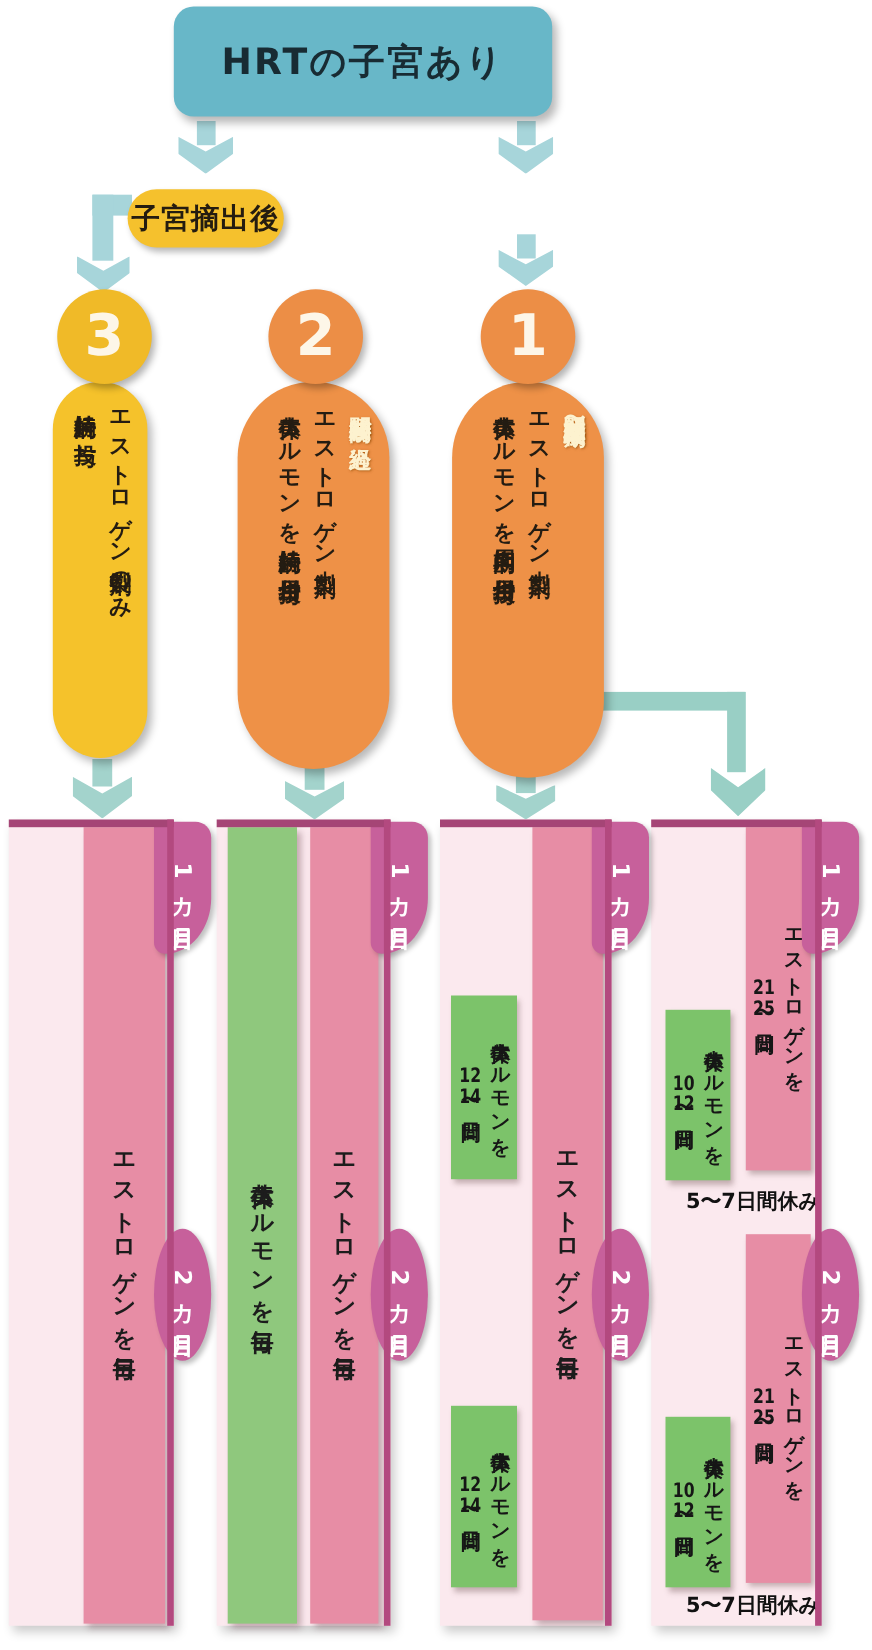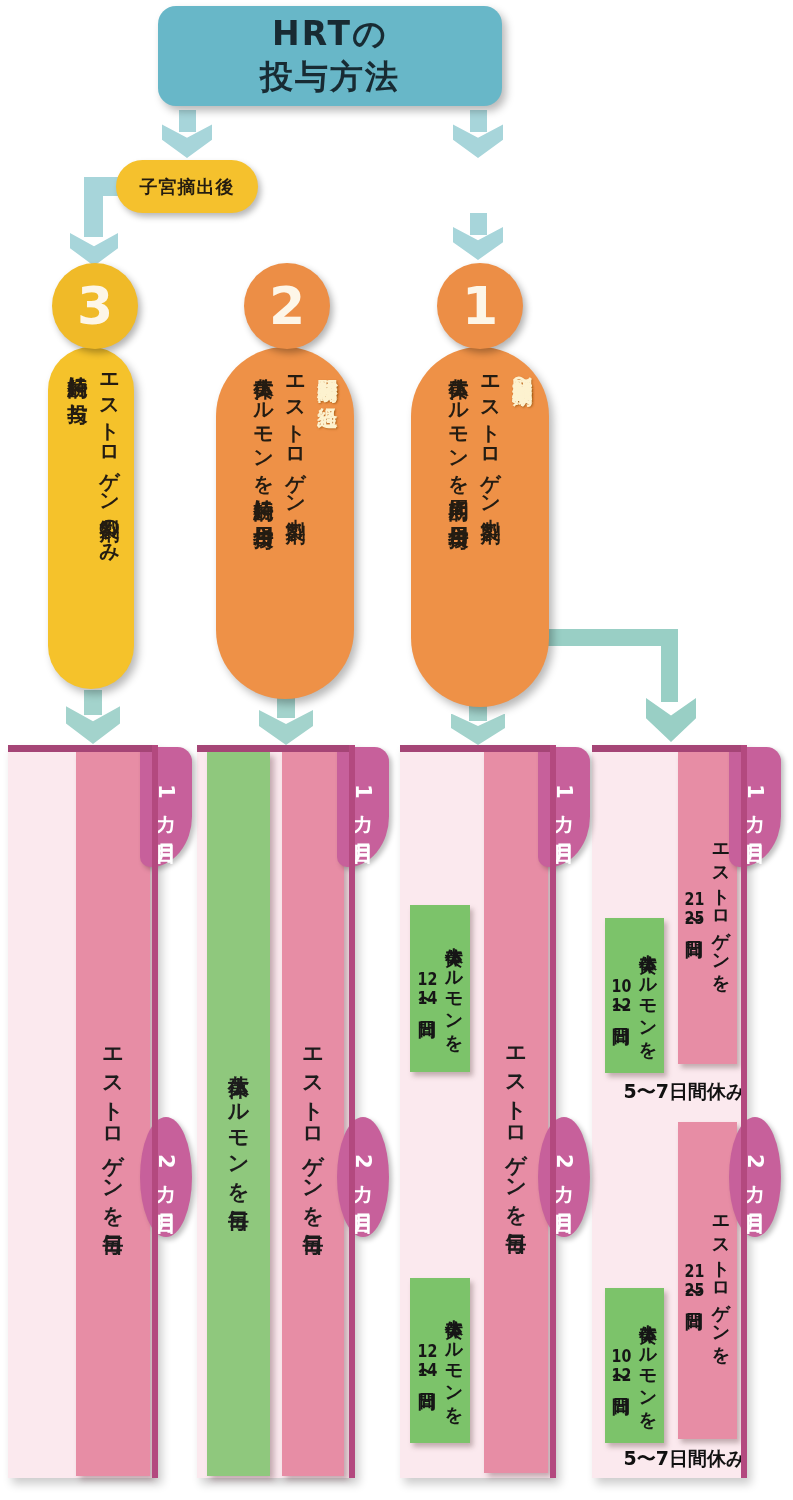--- a/index.html
+++ b/index.html
@@ -1,27 +1,27 @@
 <!DOCTYPE html>
 <html><head>
 <meta charset="utf-8">
 <style>
   html,body{margin:0;padding:0;background:#fff;}
   .canvas{position:relative;width:793px;height:1500px;background:#ffffff;overflow:hidden;
           font-family:"DejaVu Sans","Liberation Sans",sans-serif;}
 
   
   .header{position:absolute;left:158px;top:6px;width:344px;height:100px;background:#68b7c8;
-          border-radius:18px;display:flex;flex-direction:column;align-items:center;justify-content:center;
+          border-radius:18px;display:flex;flex-direction:row;align-items:center;justify-content:center;
           font-weight:bold;font-size:33px;color:#182b33;letter-spacing:2px;line-height:1.3;
           box-shadow:4px 5px 8px rgba(0,0,0,.28);z-index:2;}
 
   
-  .branch{position:absolute;top:160px;height:53px;border-radius:27px;display:grid;place-items:center;
-          font-weight:bold;font-size:18px;color:#241c10;letter-spacing:1px;
+  .branch{position:absolute;top:172px;height:53px;border-radius:27px;display:grid;place-items:center;
+          font-weight:bold;font-size:26px;color:#241c10;letter-spacing:1px;
           box-shadow:3px 4px 6px rgba(0,0,0,.28);z-index:2;}
   .branch.yellow{background:#f5c12d;}
   .branch.orange{background:#ed9045;}
 
   
   .arr{position:absolute;z-index:1;}
   .arr .stem{position:absolute;left:33%;top:0;width:34%;height:46%;background:var(--c);}
   .arr .head{position:absolute;left:0;top:30%;width:100%;height:70%;background:var(--c);
              clip-path:polygon(0 0,50% 40%,100% 0,100% 46%,50% 100%,0 46%);}
   .seg{position:absolute;background:var(--c);z-index:1;}
@@ -74,21 +74,21 @@
   .tab-text{writing-mode:vertical-rl;text-orientation:mixed;color:#fff;font-weight:bold;
             font-size:21px;letter-spacing:2px;}
 </style>
 </head>
 <body>
 
 <div class="canvas">
 
   <div class="header">
     <div>HRTの</div>
-    <div>投与方法</div>
+    <div>子宮あり</div>
   </div>
 
   <div class="arr teal-a" style="left:162px;top:110px;width:50px;height:48px">
       <i class="stem"></i>
       <i class="head"></i>
     </div>
   <div class="arr teal-a" style="left:453px;top:110px;width:50px;height:48px">
       <i class="stem"></i>
       <i class="head"></i>
     </div>

